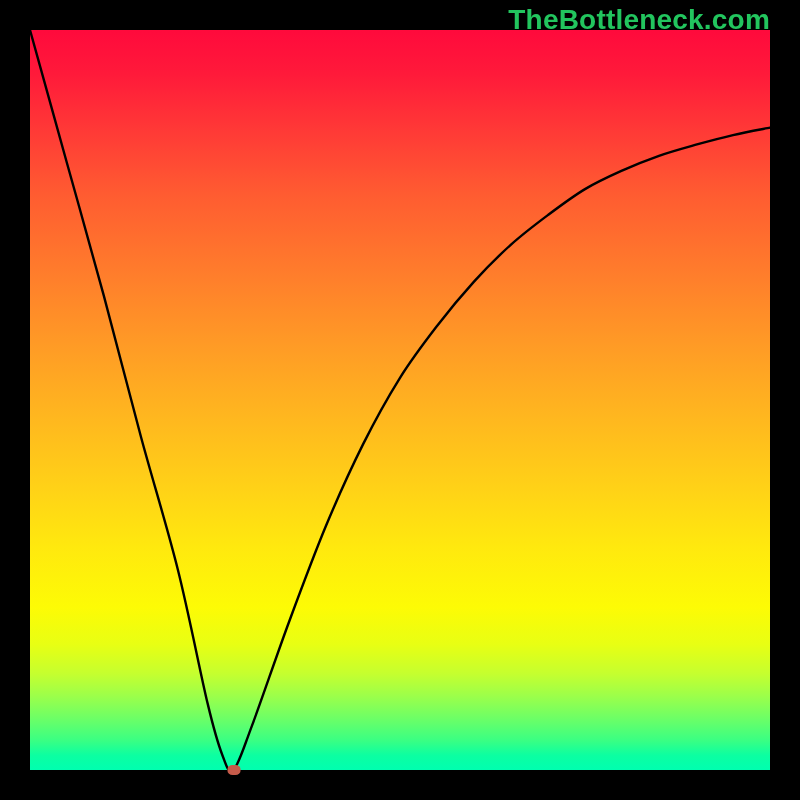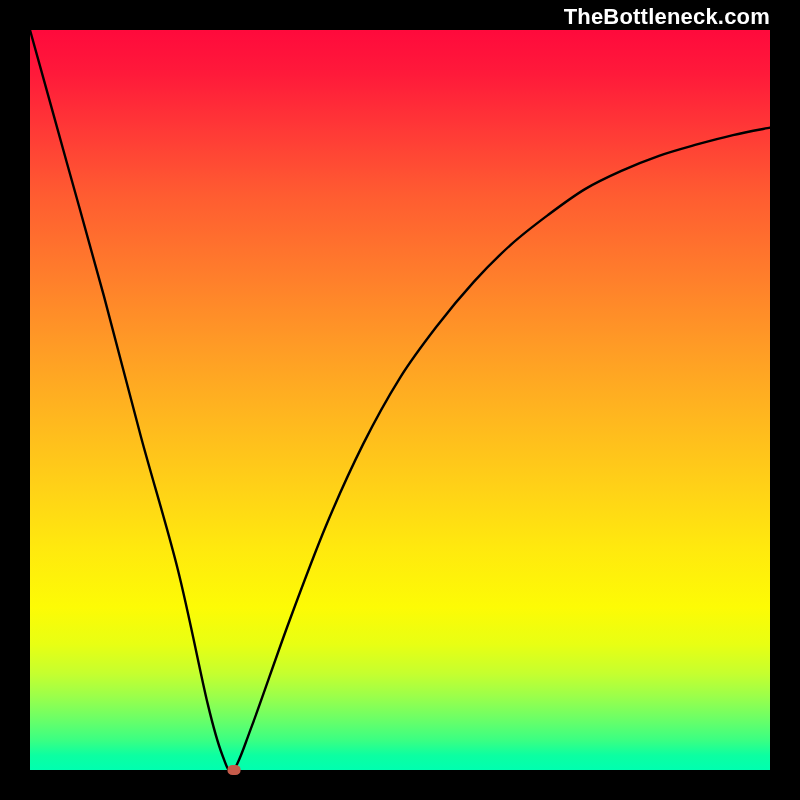--- a/index.html
+++ b/index.html
@@ -41,22 +41,22 @@
       #6dff66 93%,
       #3aff83 96%,
       #0cffa1 98%,
       #00ffb0 100%
     );
   }
   .watermark {
     position: absolute;
     top: 4px;
     right: 30px;
-    color: #ffffff;
-    font-size: 22px;
+    color: #22c55e;
+    font-size: 28px;
     font-weight: 600;
     letter-spacing: 0.2px;
     user-select: none;
   }
   svg.curve {
     position: absolute;
     left: 0;
     top: 0;
     width: 740px;
     height: 740px;

